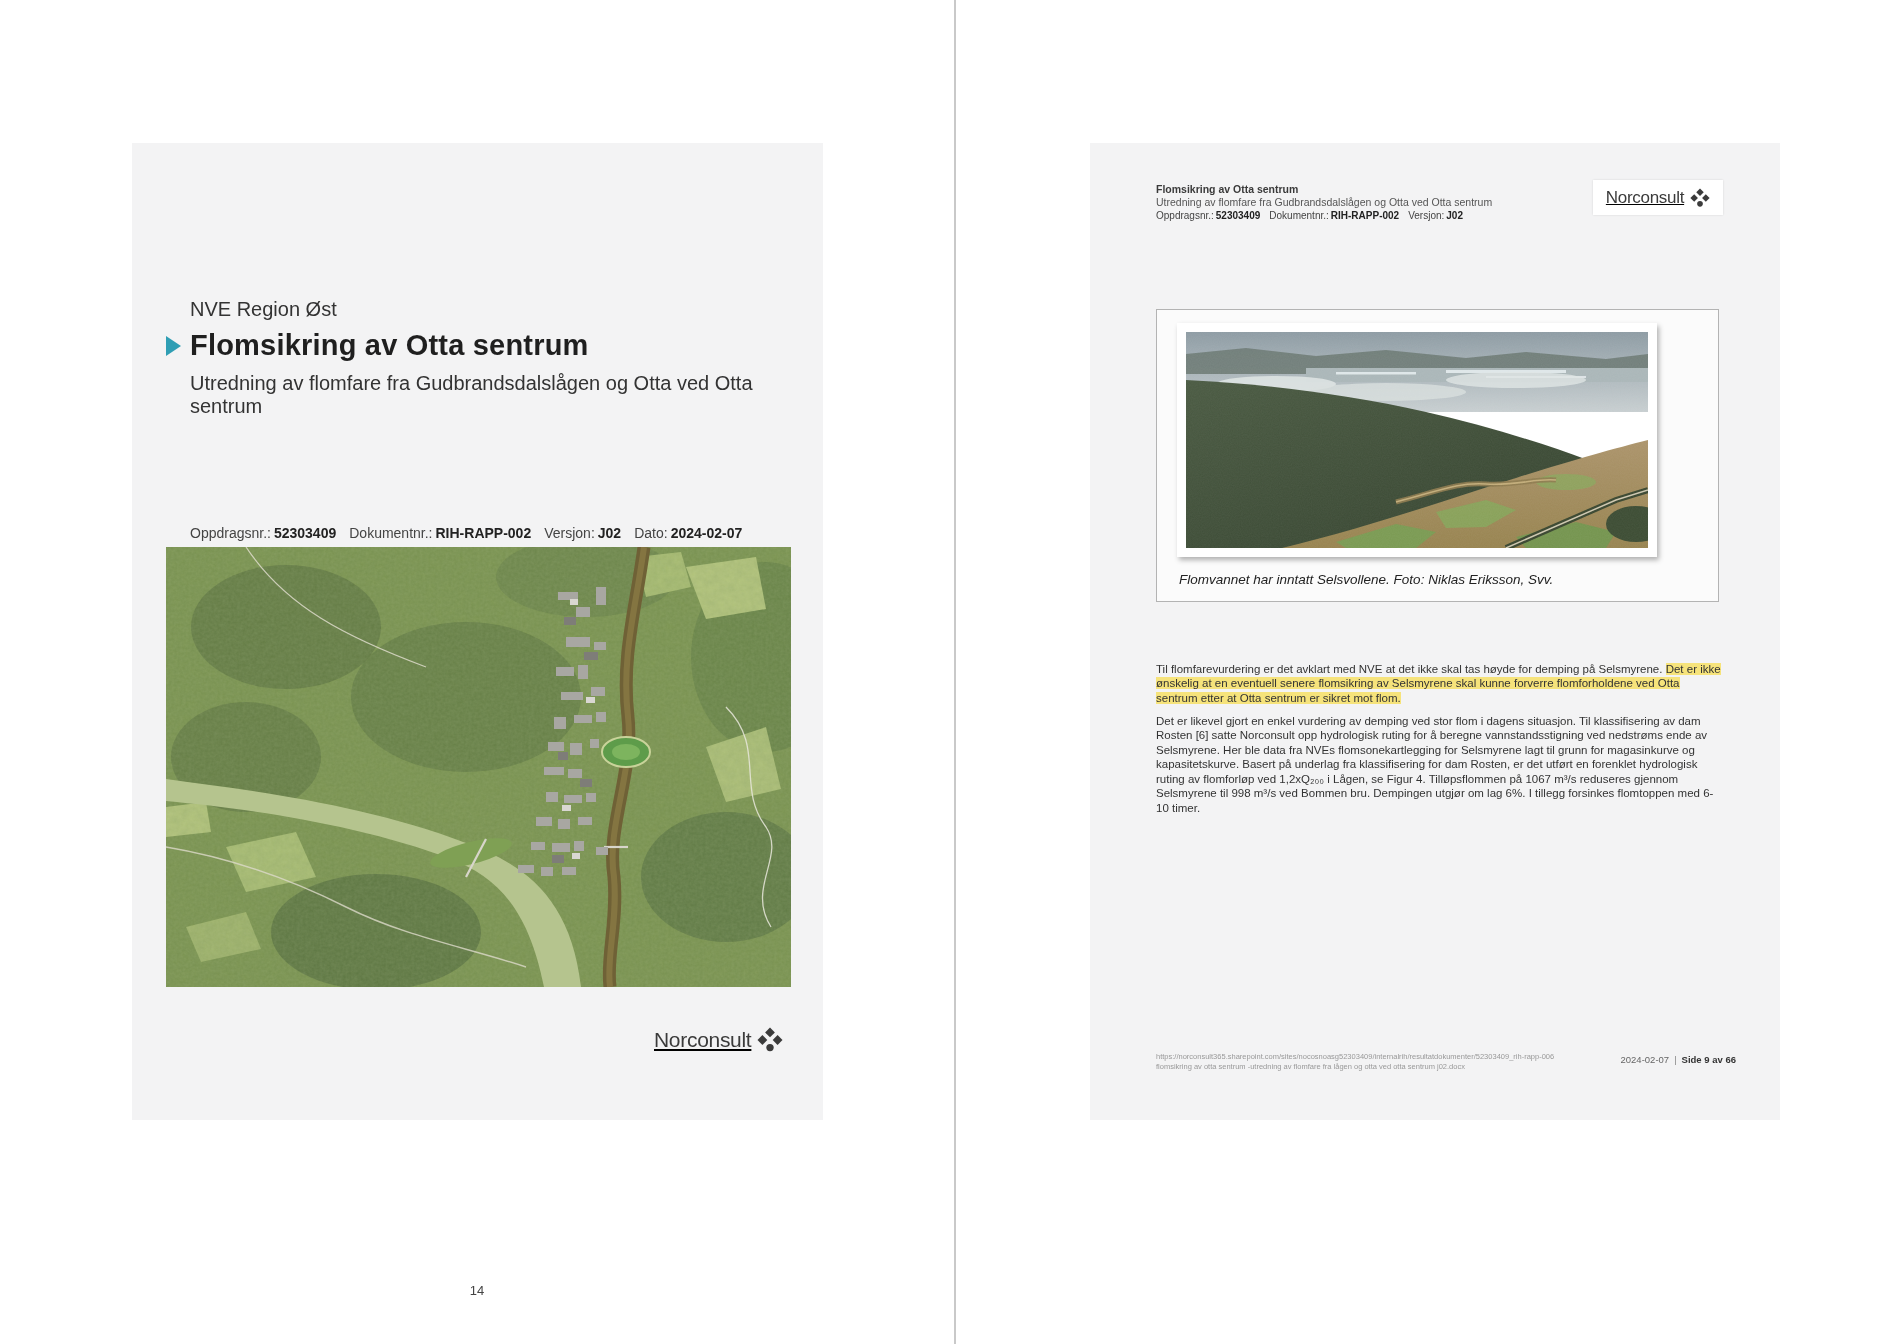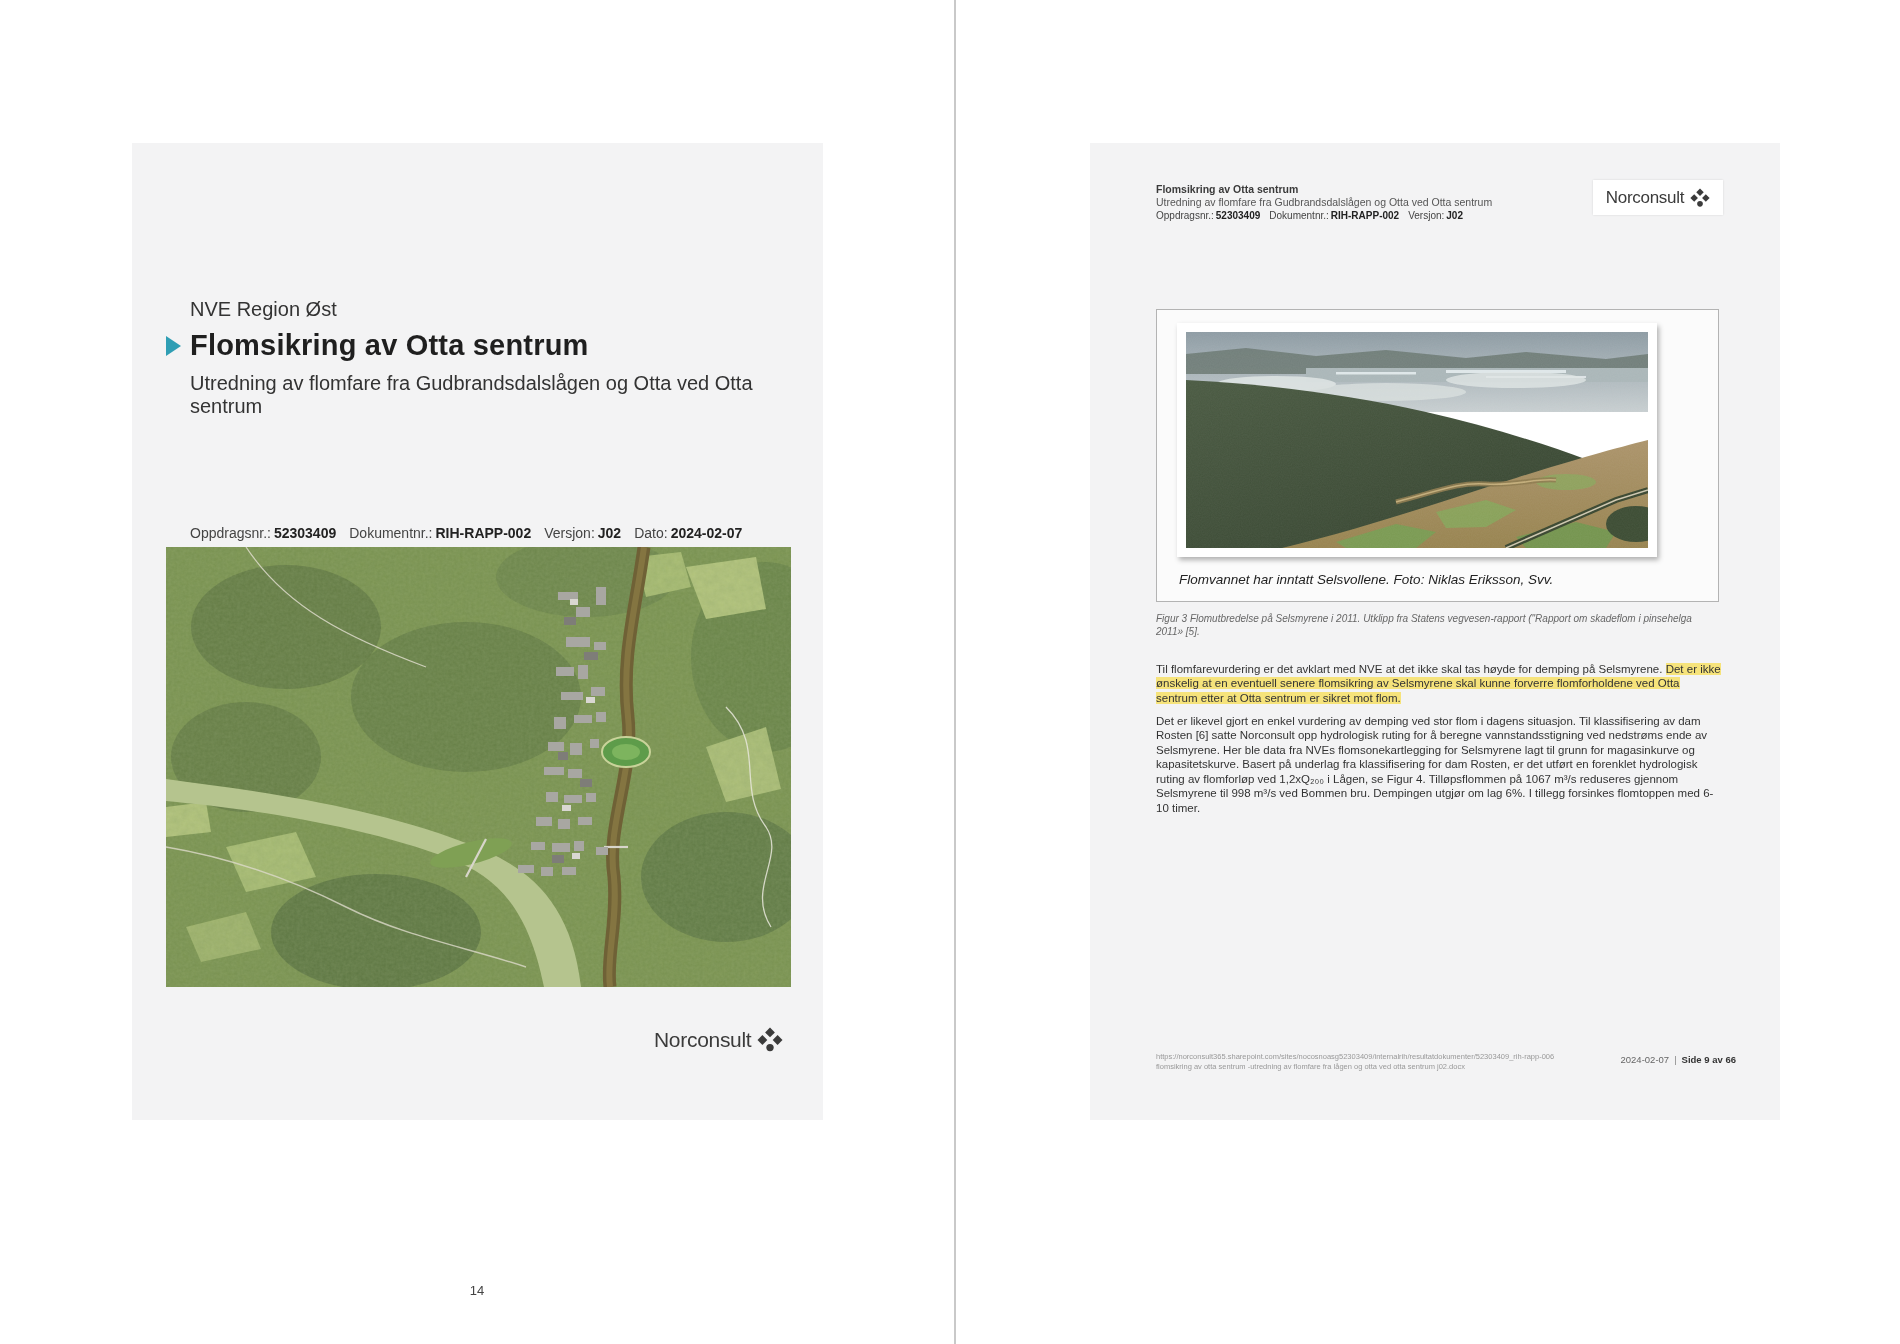--- a/index.html
+++ b/index.html
@@ -16,21 +16,21 @@
   .eyebrow{position:absolute;left:58px;top:155px;font-size:20px;color:#333;}
   .title-row{position:absolute;left:34px;top:186px;display:flex;align-items:center;gap:9px;}
   .title-arrow{width:0;height:0;border-left:15px solid #2f9eb4;
     border-top:10px solid transparent;border-bottom:10px solid transparent;}
   .cover-title{font-size:29px;font-weight:bold;color:#1f1f1f;letter-spacing:.2px;}
   .cover-subtitle{position:absolute;left:58px;top:229px;font-size:20px;color:#333;}
   .meta-line{position:absolute;left:58px;top:382px;font-size:14px;color:#444;white-space:nowrap;}
   .meta-label{color:#444;margin-top:35px;}
   .meta-value{font-weight:bold;color:#222;margin-left:3px;margin-right:13px;}
   .cover-map{position:absolute;left:34px;top:404px;width:625px;height:440px;display:block;}
-  .logo{display:flex;align-items:center;gap:6px;}
+  .logo{display:flex;align-items:center;gap:6px;text-decoration:underline;}
   .logo-text{color:#3b3b3b;letter-spacing:-.3px;}
   #cover-logo{position:absolute;left:522px;top:884px;}
   #cover-logo .logo-text{font-size:21px;}
 
   .page-number{position:absolute;font-size:13px;color:#444;transform:translateX(-50%);}
   #pn-left{left:477px;top:1283px;}
   #pn-right{left:1435px;top:1350px;}
 
   
   .r-header{position:absolute;left:66px;top:40px;line-height:13px;color:#555;}
@@ -251,21 +251,20 @@
         <path d="M210 170 C 250 160 270 150 300 152 C 330 154 350 146 370 148" fill="none" stroke="#c2ac79" stroke-width="1.6"></path>
         <path d="M320 216 L430 168 L462 158" fill="none" stroke="#39462f" stroke-width="6"></path>
         <path d="M320 216 L430 168 L462 158" fill="none" stroke="#cdc6ae" stroke-width="1.5"></path>
         <ellipse cx="450" cy="192" rx="30" ry="18" fill="#3c4c33"></ellipse>
         <rect width="462" height="216" filter="url(#photoGrain)"></rect>
       </svg>
     </div>
     <div class="photo-caption">Flomvannet har inntatt Selsvollene. Foto: Niklas Eriksson, Svv.</div>
   </div>
 
-  <div class="fig-caption">Figur 3 Flomutbredelse på Selsmyrene i 2011. Utklipp fra Statens vegvesen-rapport ("Rapport om skadeflom i pinsehelga 2011» [5].</div>
 
   <p class="para" id="para-1"><span>Til flomfarevurdering er det avklart med NVE at det ikke skal tas høyde for demping på Selsmyrene. </span><span class="hl">Det er ikke ønskelig at en eventuell senere flomsikring av Selsmyrene skal kunne forverre flomforholdene ved Otta sentrum etter at Otta sentrum er sikret mot flom.</span></p>
 
   <p class="para" id="para-2">Det er likevel gjort en enkel vurdering av demping ved stor flom i dagens situasjon. Til klassifisering av dam Rosten [6] satte Norconsult opp hydrologisk ruting for å beregne vannstandsstigning ved nedstrøms ende av Selsmyrene. Her ble data fra NVEs flomsonekartlegging for Selsmyrene lagt til grunn for magasinkurve og kapasitetskurve. Basert på underlag fra klassifisering for dam Rosten, er det utført en forenklet hydrologisk ruting av flomforløp ved 1,2xQ₂₀₀ i Lågen, se Figur 4. Tilløpsflommen på 1067 m³/s reduseres gjennom Selsmyrene til 998 m³/s ved Bommen bru. Dempingen utgjør om lag 6%. I tillegg forsinkes flomtoppen med 6-10 timer.</p>
 
   <div class="footer-left">https://norconsult365.sharepoint.com/sites/nocosnoasg52303409/internalrih/resultatdokumenter/52303409_rih-rapp-006 flomsikring av otta sentrum -utredning av flomfare fra lågen og otta ved otta sentrum j02.docx</div>
   <div class="footer-right">
     <span class="fr-date">2024-02-07</span><span class="sep">|</span><span class="fr-page">Side 9 av 66</span>
   </div>
 </div>

